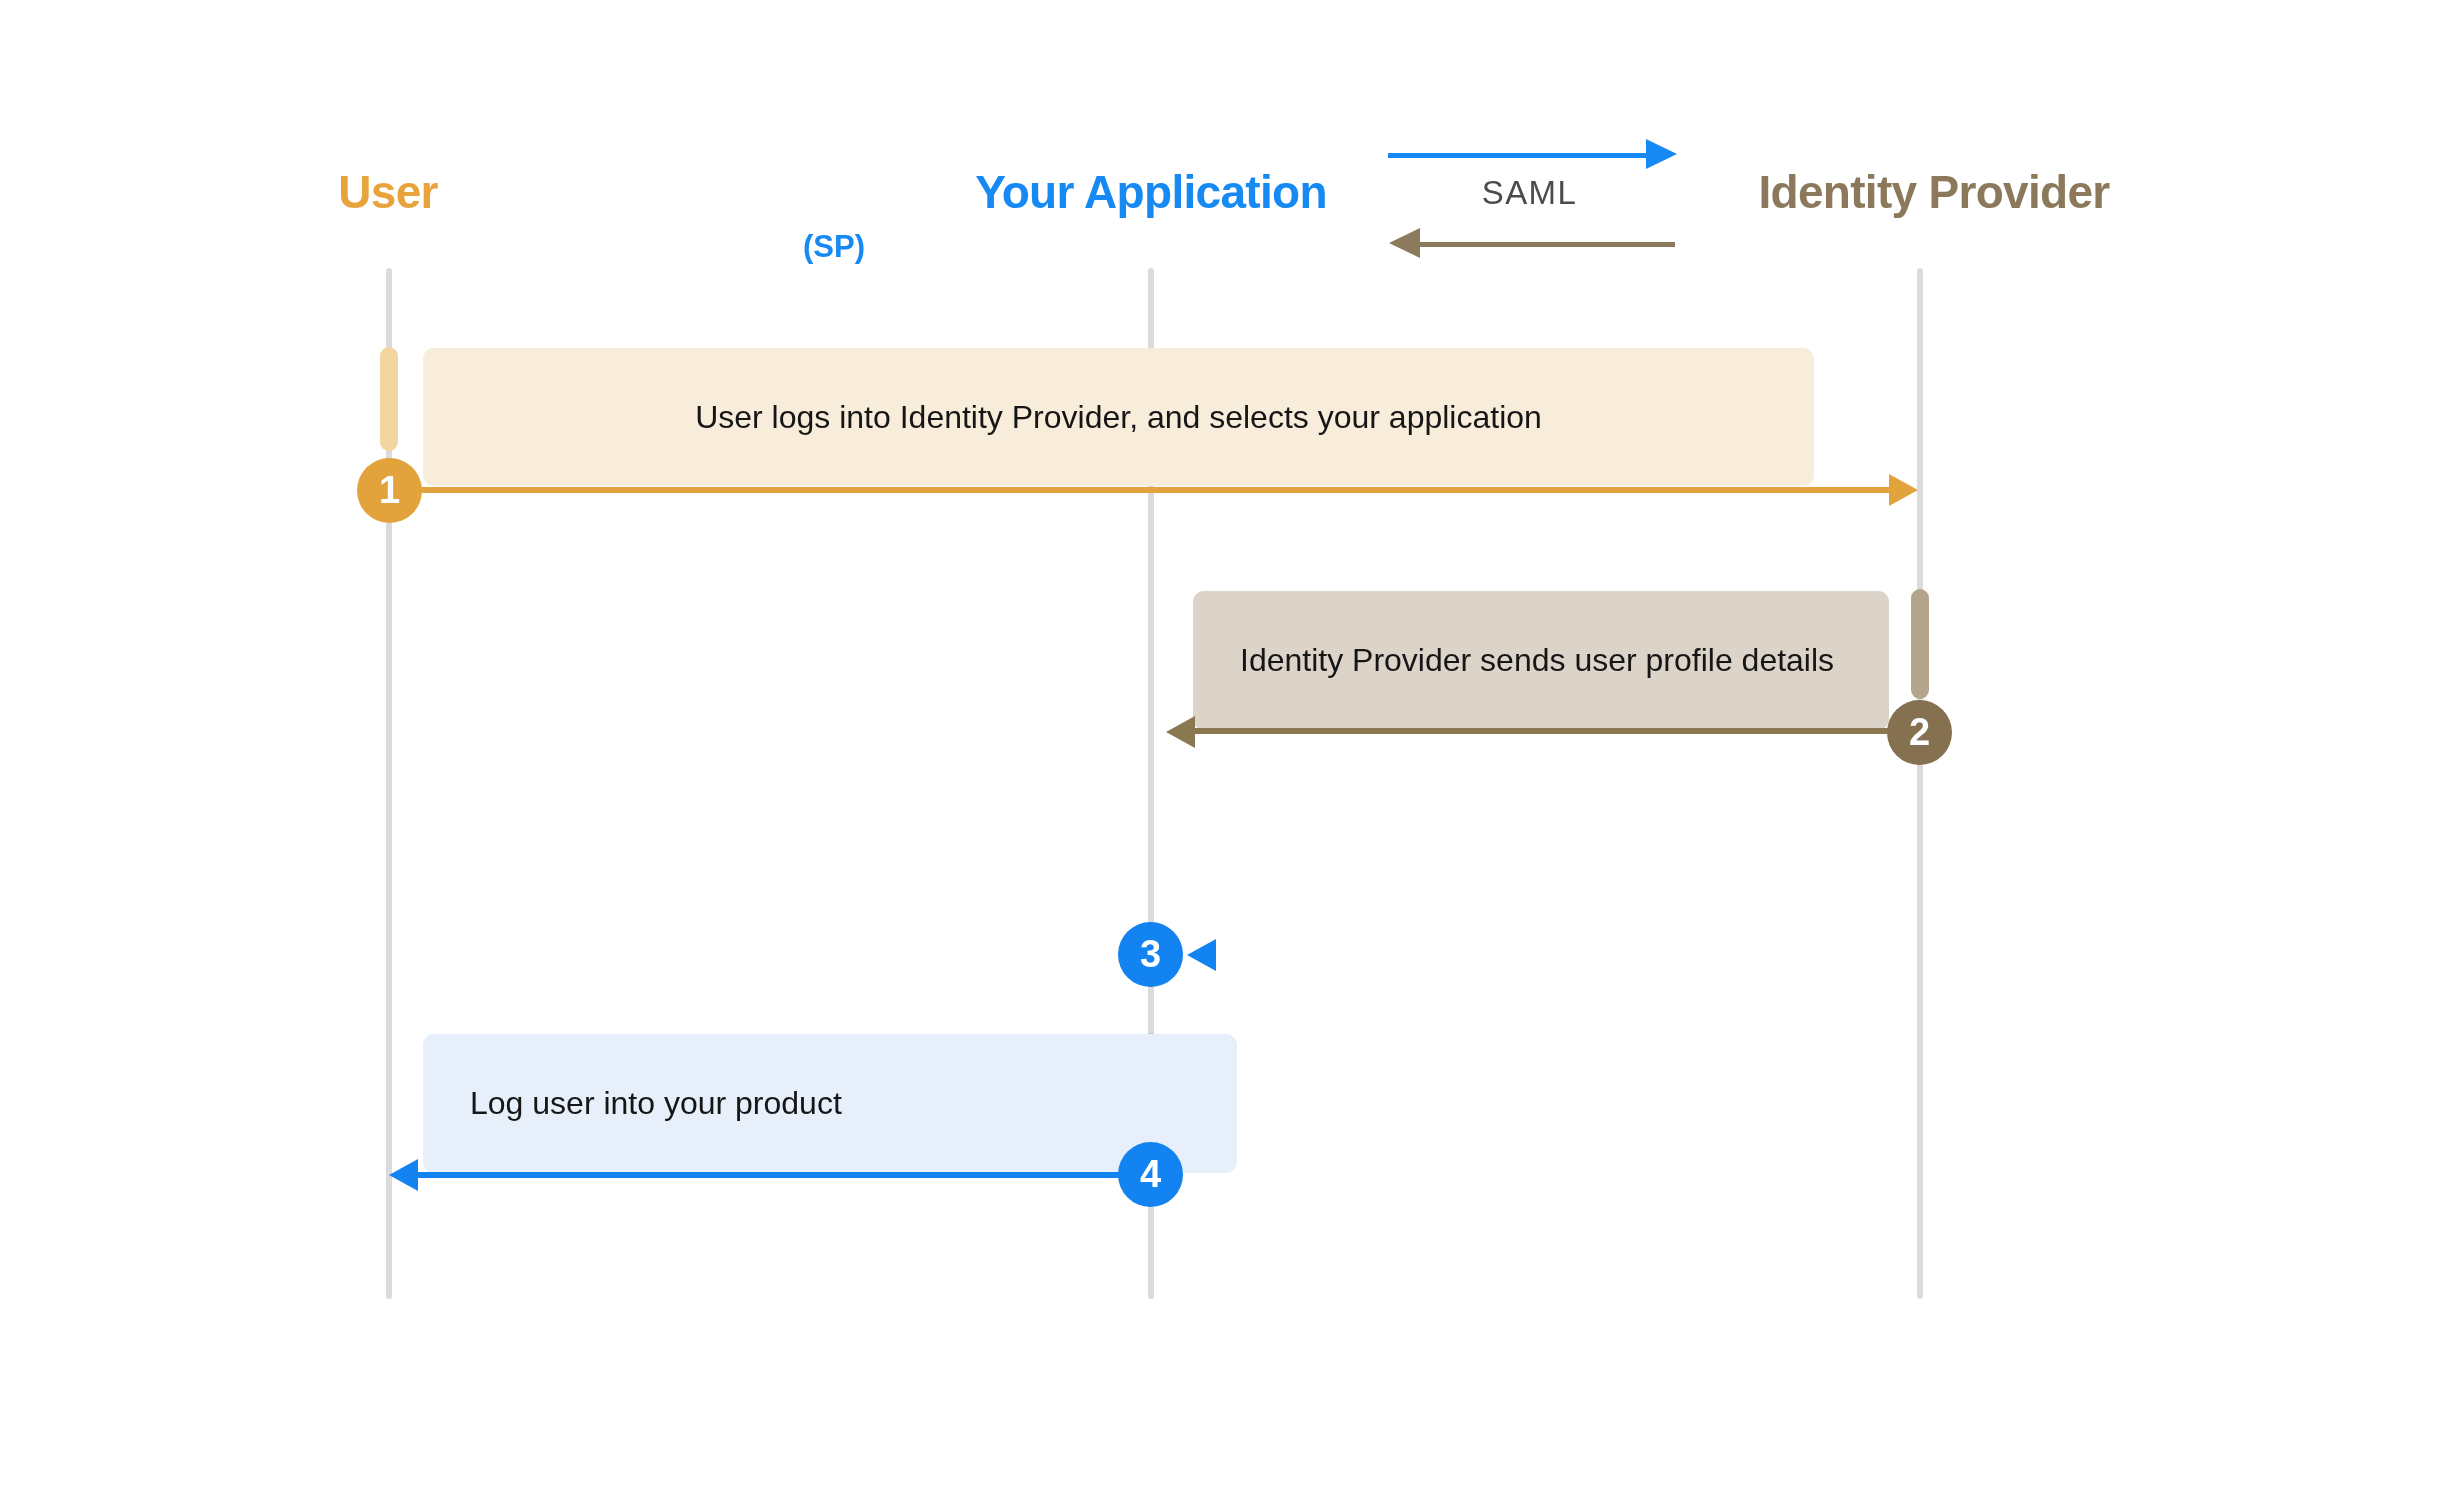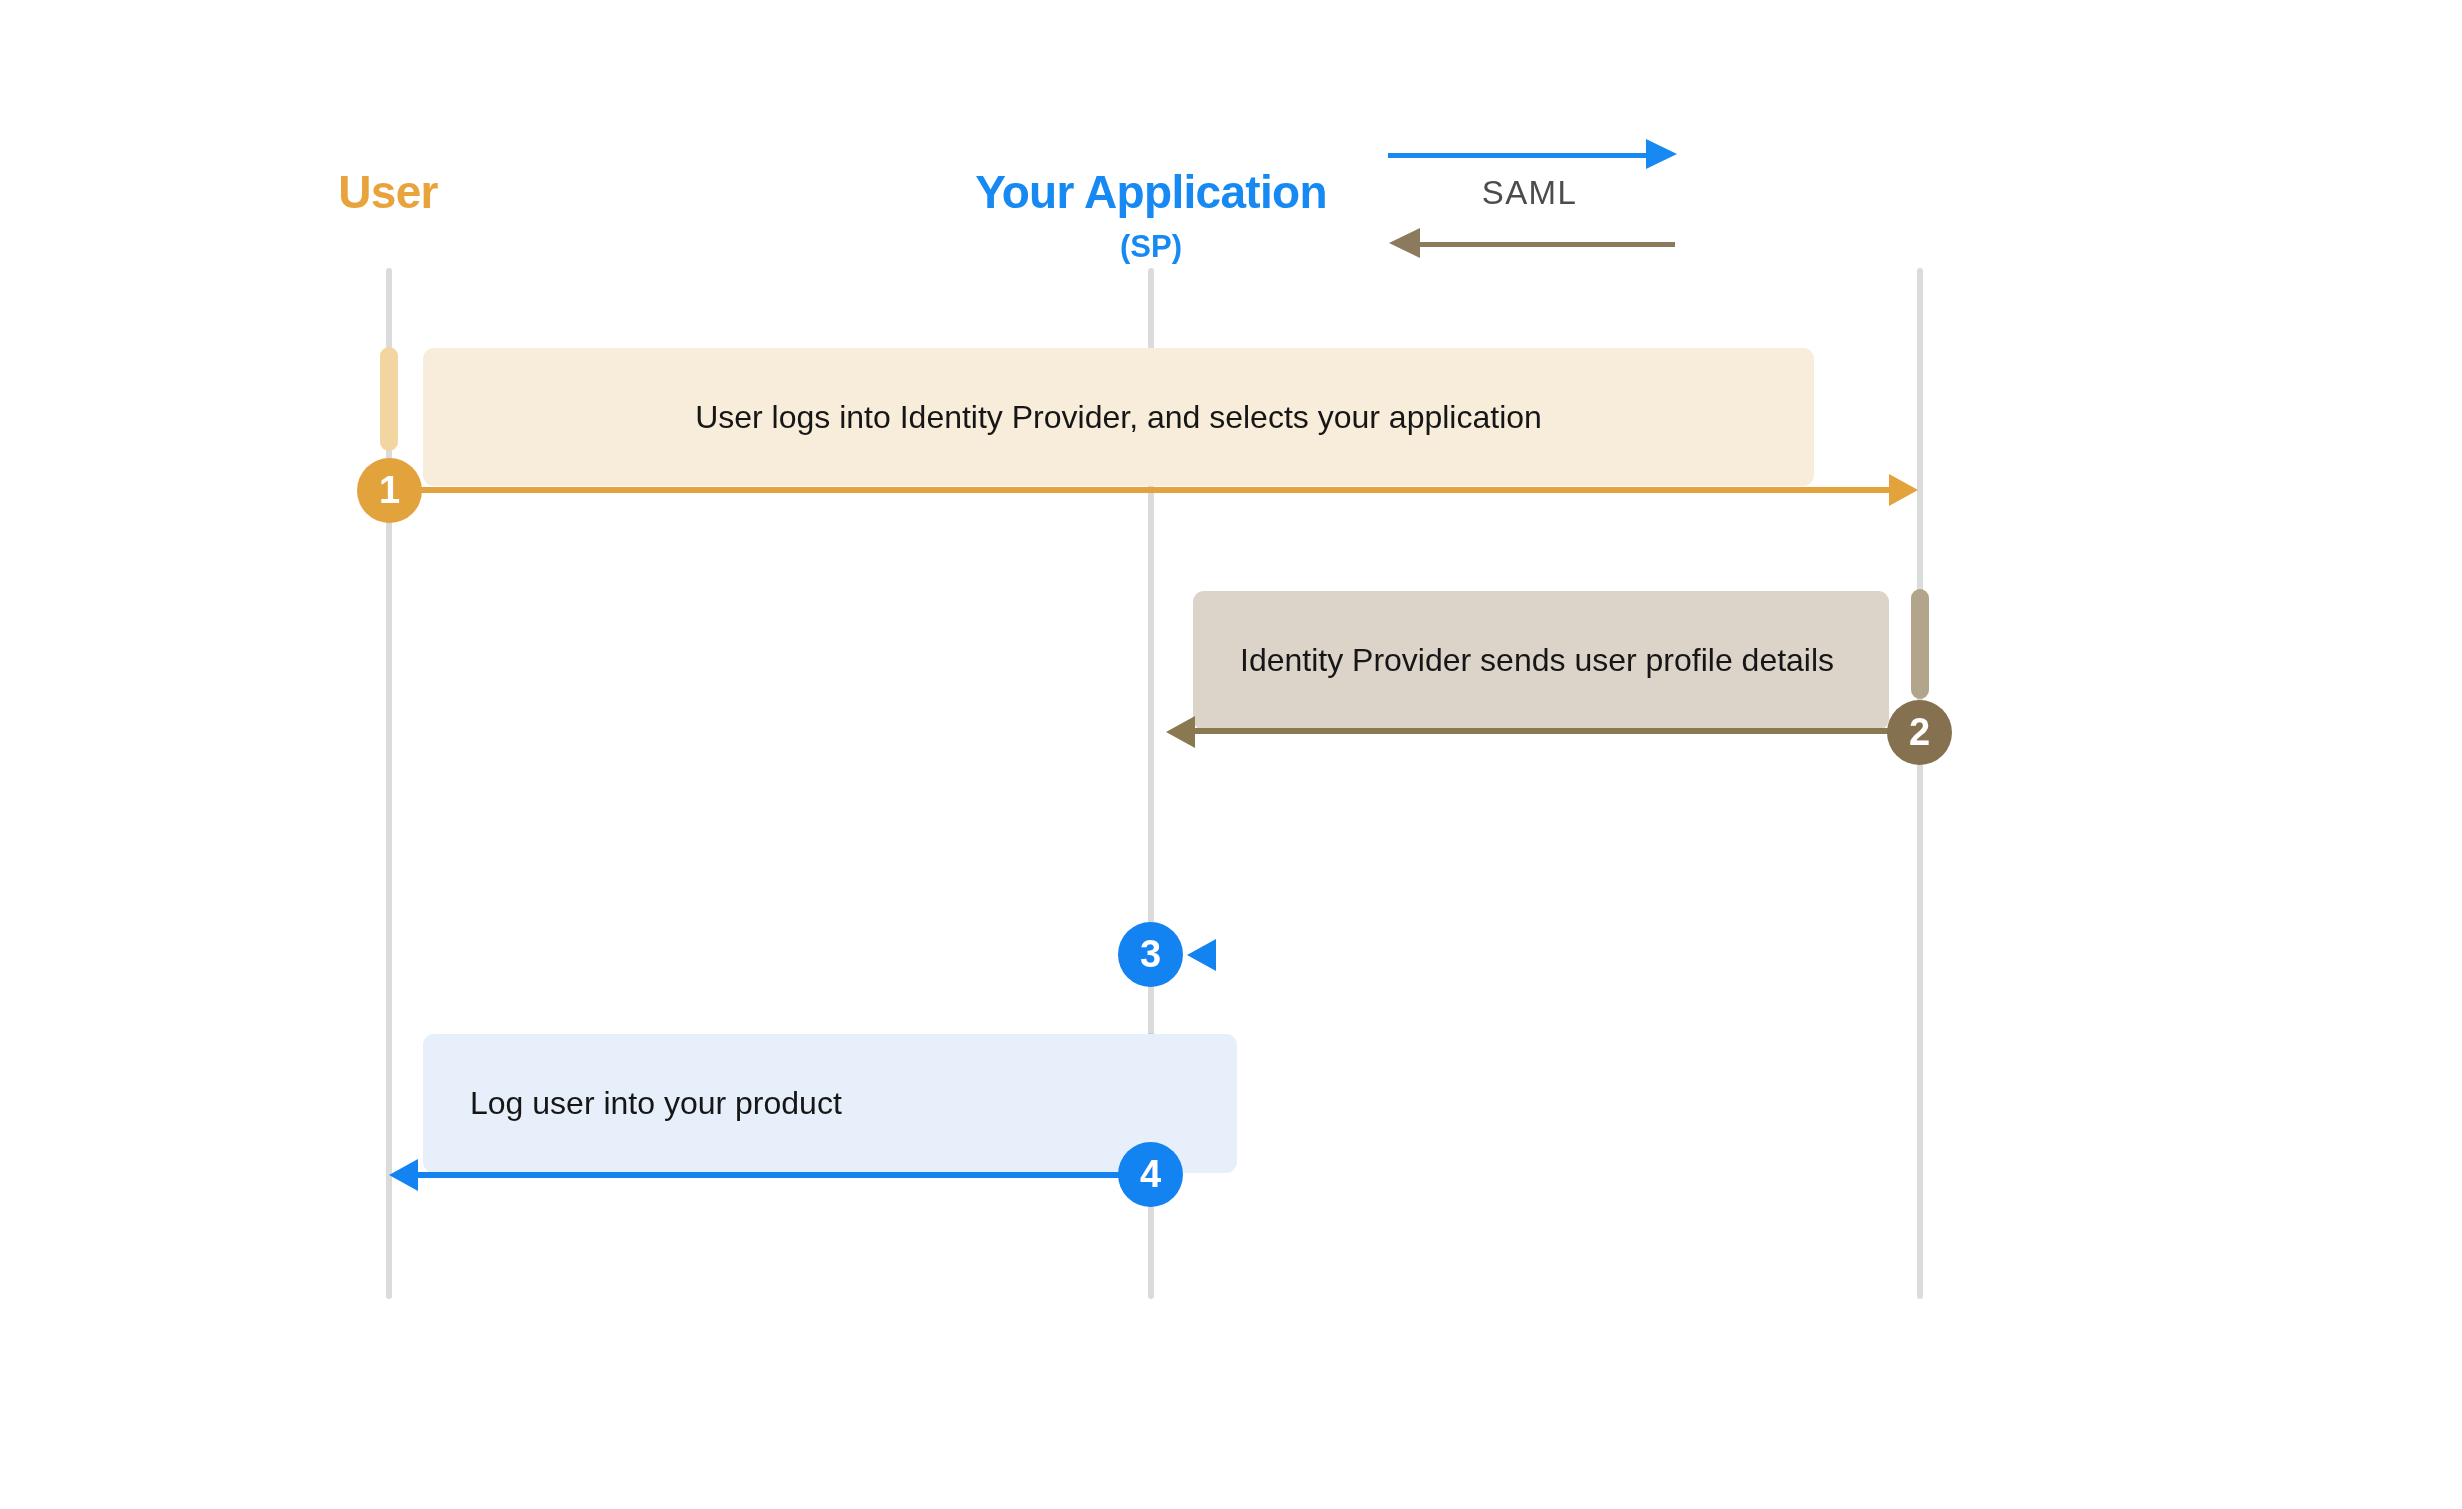--- a/index.html
+++ b/index.html
@@ -10,21 +10,21 @@
   
   .lifeline{position:absolute;width:6.3px;border-radius:3.5px;background:#dbdbdb;top:268px;height:1031px;}
   .lifeline.user{left:386px;}
   .lifeline.app{left:1148px;}
   .lifeline.idp{left:1917px;}
   
   .actor{position:absolute;top:166px;width:696px;text-align:center;font-weight:bold;font-size:46px;line-height:53px;letter-spacing:-0.7px;}
   .actor.user{left:40px;color:#e8a33c;}
   .actor.app{left:803px;color:#1689f2;}
   .actor.idp{left:1586px;color:#8c795b;}
-  .actor-sub{position:absolute;top:227px;width:696px;text-align:center;font-weight:bold;font-size:31px;line-height:39px;}
+  .actor-sub{position:absolute;top:227px;width:696px;font-weight:bold;font-size:31px;line-height:39px;}
   .actor-sub.app{left:803px;color:#1689f2;}
   .actor-sub.idp{left:1586px;color:#8c795b;}
   
   .saml-label{position:absolute;left:1390px;top:174px;width:279px;text-align:center;font-size:33px;color:#4c4c4c;letter-spacing:1.4px;}
   .hline{position:absolute;height:6.3px;}
   .saml-fwd-line{left:1388px;top:153px;width:259px;height:4.9px;background:#1689f2;}
   .saml-back-line{left:1419px;top:242px;width:256px;height:4.9px;background:#8c7a5c;}
   .tri{position:absolute;width:0;height:0;}
   .tri-right{border-top:15.3px solid transparent;border-bottom:15.3px solid transparent;}
   .tri-left{border-top:15.3px solid transparent;border-bottom:15.3px solid transparent;}
@@ -62,20 +62,21 @@
 
 <div class="canvas">
 
   <div class="lifeline user"></div>
   <div class="lifeline app"></div>
   <div class="lifeline idp"></div>
 
   <div class="actor app">Your Application</div>
   <div class="actor user">User</div>
   <div class="actor-sub app">(SP)</div>
+  <div class="actor idp">Identity Provider</div>
 
   <div class="hline saml-fwd-line"></div>
   <div class="tri tri-right saml-fwd-head"></div>
   <div class="saml-label">SAML</div>
   <div class="hline saml-back-line"></div>
   <div class="tri tri-left saml-back-head"></div>
 
   <div class="activation act-1"></div>
   <div class="msgbox box-1">
     <span>User logs into Identity Provider, and selects your application</span>

